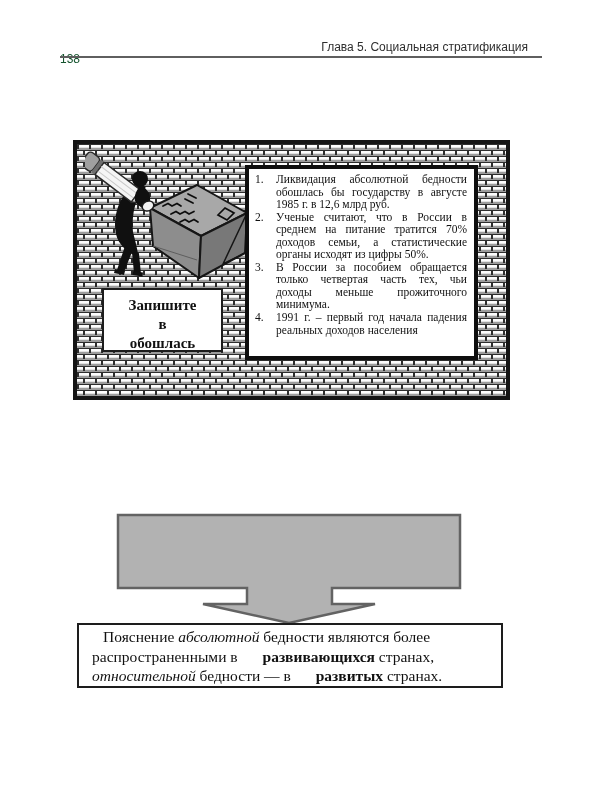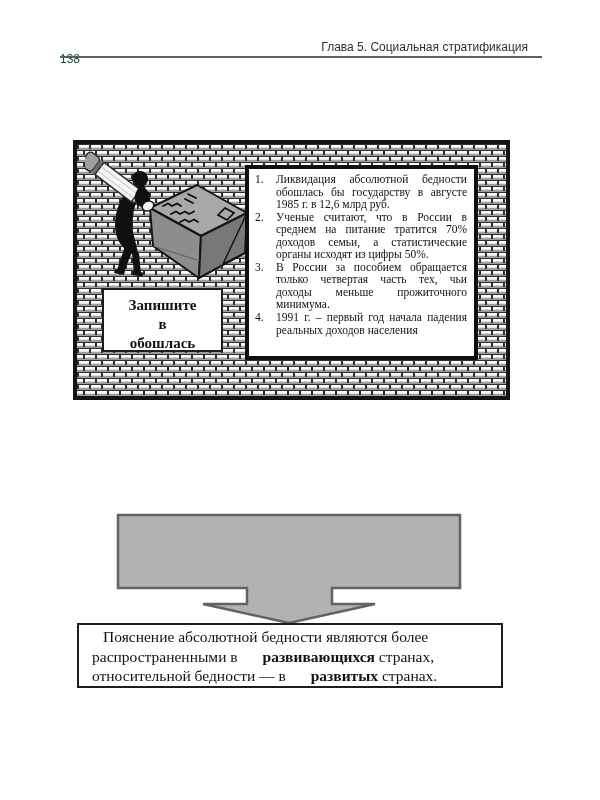--- a/index.html
+++ b/index.html
@@ -39,21 +39,21 @@
   
   .flow{position:absolute;left:115px;top:513px;width:350px;height:114px;}
   .flow-label{position:absolute;left:74px;top:24px;width:224px;height:31px;background:#fdfdfd;
               text-align:center;font-size:17px;line-height:31px;color:#101010;}
 
   
   .conclusion{position:absolute;left:77px;top:623px;width:426px;height:65px;box-sizing:border-box;
               background:#fff;border:2px solid #1d1d1d;padding:2px 8px 0 13px;
               font-size:15.5px;line-height:19.5px;}
   .conclusion .ln1{text-indent:11px;}
-  .it{text-align:right;}
+  .it{font-style:italic;text-align:right;}
   .bd{font-weight:bold;margin-left:21px;}
 </style>
 </head>
 <body>
 
 <div class="hdr-num">138</div>
 <div class="hdr-chapter">Глава 5. Социальная стратификация</div>
 <div class="hdr-rule"></div>
 
 <div class="panel">

